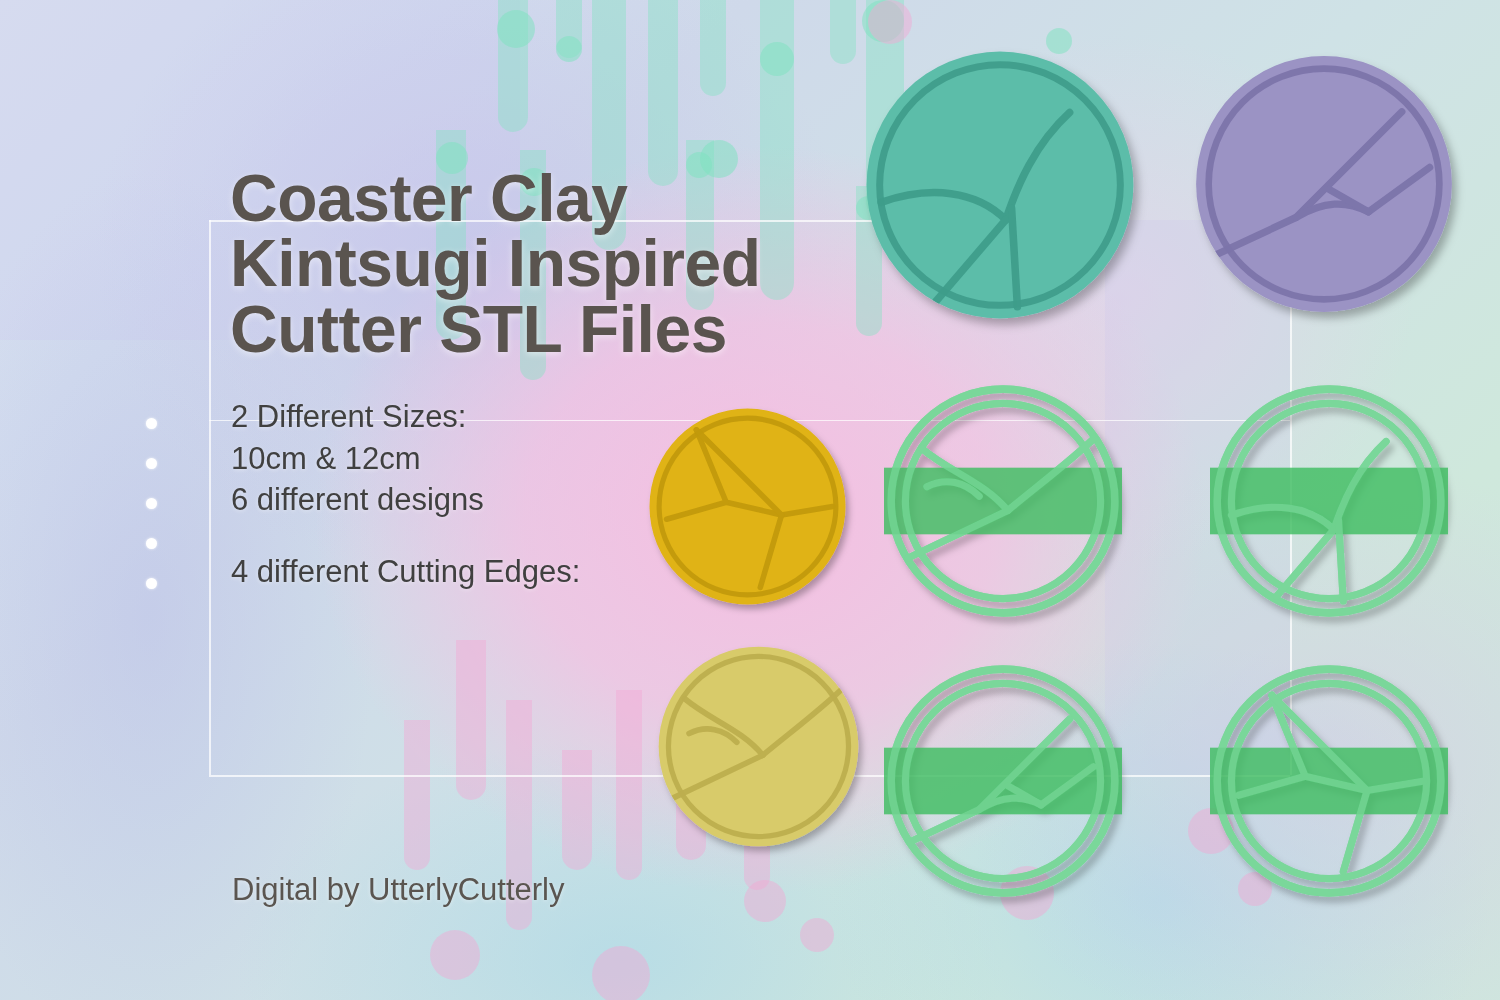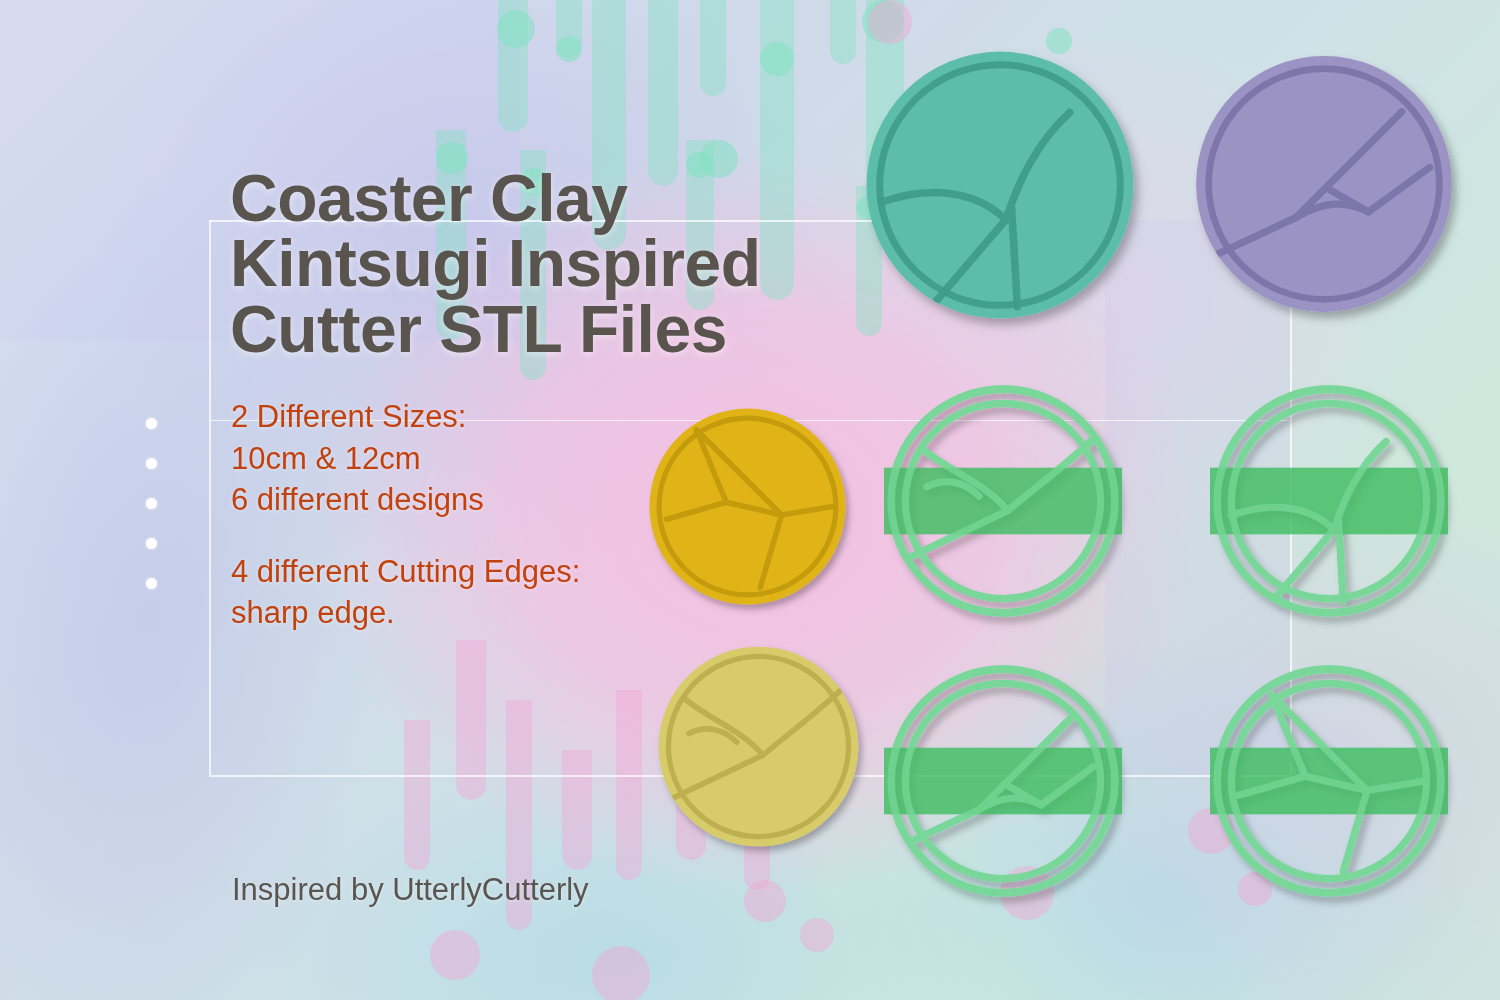--- a/index.html
+++ b/index.html
@@ -36,21 +36,21 @@
 
   
   .eyebrow{position:absolute;left:232px;top:74px;font-size:54px;font-weight:bold;
     color:#5a544f;letter-spacing:.4px;
     text-shadow:0 2px 6px rgba(255,255,255,.55);}
   .title{position:absolute;left:230px;top:166px;width:720px;font-size:66px;font-weight:bold;
     color:#5a544f;line-height:.99;letter-spacing:-.5px;
     text-shadow:0 2px 7px rgba(255,255,255,.5);}
   .title div{white-space:nowrap;}
   .body-text{position:absolute;left:231px;top:396px;width:520px;font-size:31px;
-    color:#c2410c;line-height:1.34;text-shadow:0 1px 4px rgba(255,255,255,.45);}
+    color:#404040;line-height:1.34;text-shadow:0 1px 4px rgba(255,255,255,.45);}
   .body-text .gap{height:30px;}
   .credit{position:absolute;left:232px;top:872px;font-size:31px;color:#5a5550;
     text-shadow:0 1px 4px rgba(255,255,255,.45);}
 
   .bullet{position:absolute;width:11px;height:11px;border-radius:50%;
     background:#ffffff;left:146px;box-shadow:0 0 3px rgba(255,255,255,.8);}
 
   
   .piece{position:absolute;}
   .piece svg{display:block;overflow:visible;}
@@ -358,17 +358,16 @@
     <div>Kintsugi Inspired</div>
     <div>Cutter STL Files</div>
   </div>
 
   <div class="body-text">
     <div>2 Different Sizes:</div>
     <div>10cm &amp; 12cm</div>
     <div>6 different designs</div>
     <div class="gap"></div>
     <div>4 different Cutting Edges:</div>
-    <div>sharp edge.</div>
   </div>
 
-  <div class="credit">Inspired by UtterlyCutterly</div>
+  <div class="credit">Digital by UtterlyCutterly</div>
 </div>
 
 </body></html>

